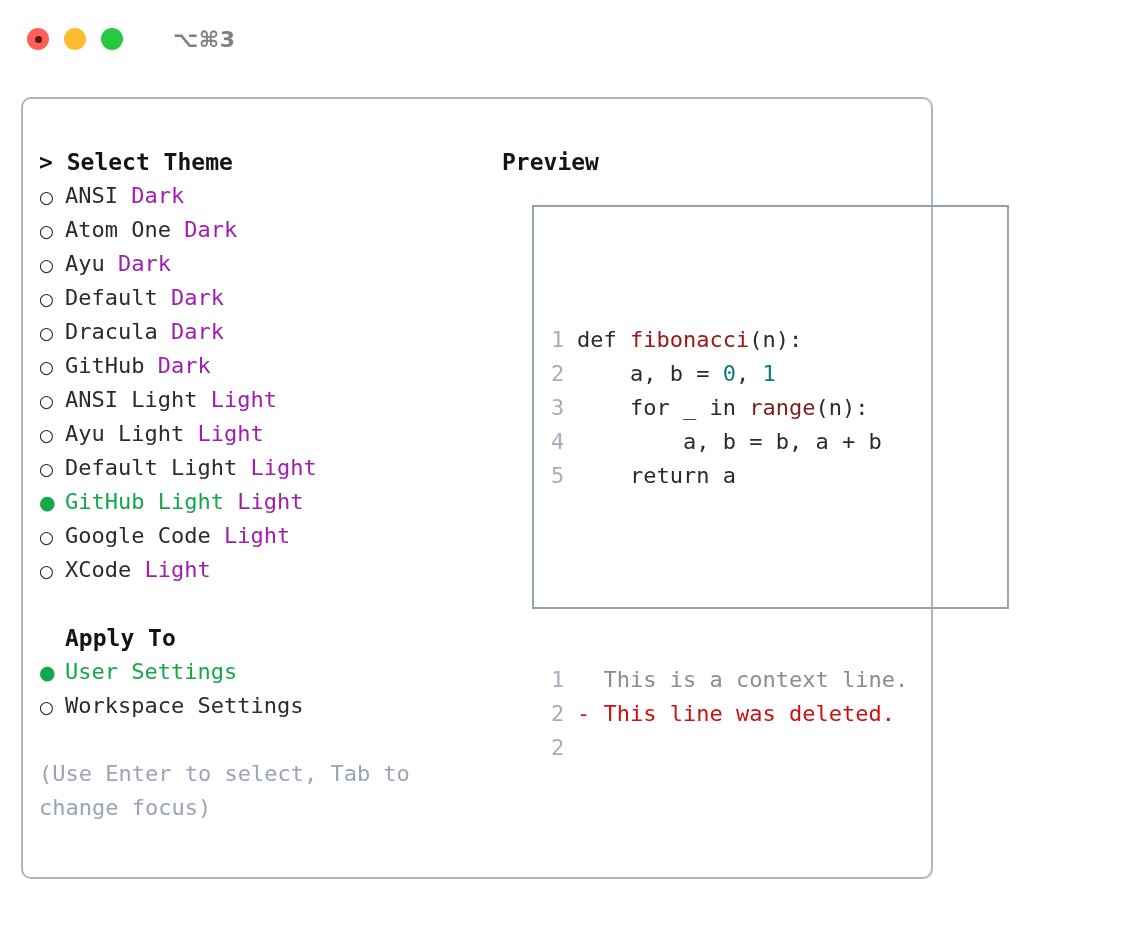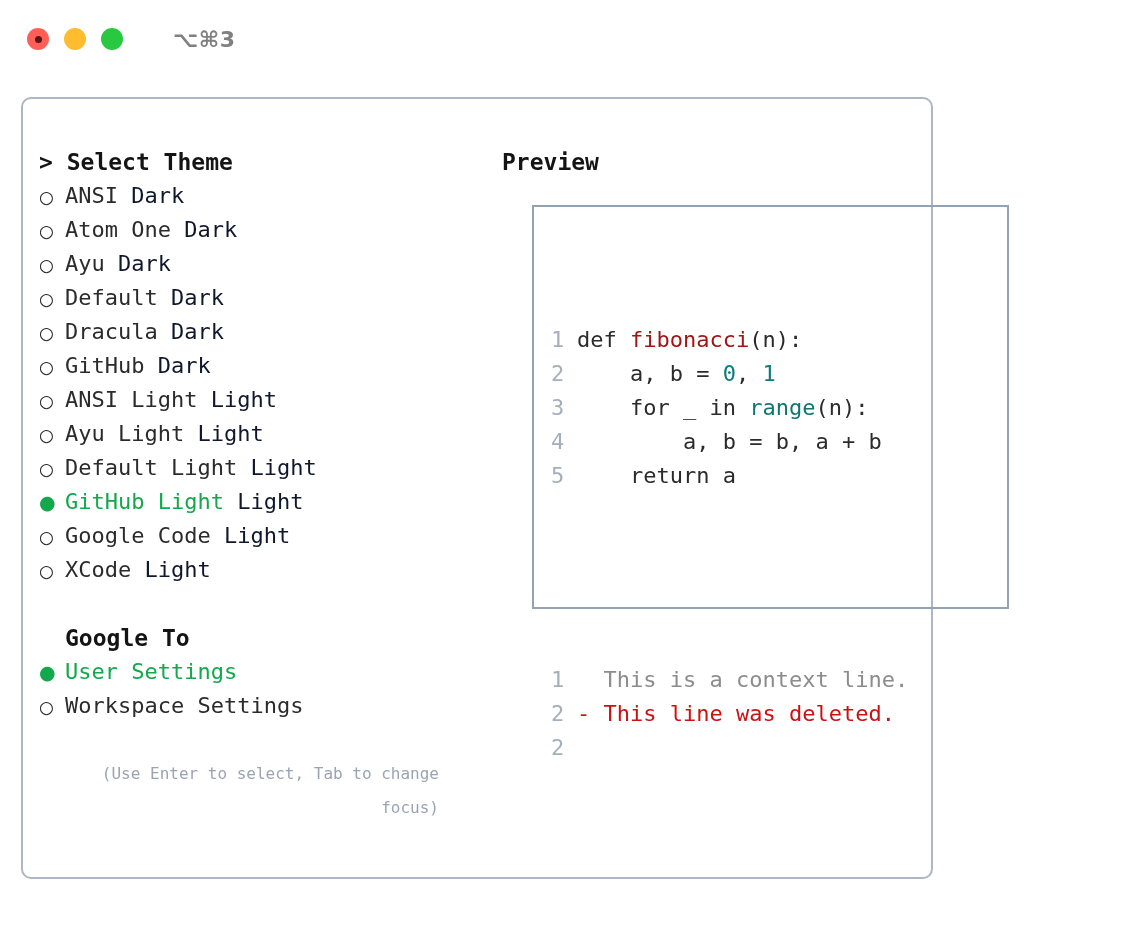--- a/index.html
+++ b/index.html
@@ -111,31 +111,30 @@
   .marker {
     width: 26px;
     flex: 0 0 26px;
     color: #2b2b2b;
     font-family: "DejaVu Sans", "Liberation Sans", sans-serif;
     font-size: 17px;
   }
   .marker.sel { color: #12a84b; font-size: 19px; }
   .opt-name { color: #2b2b2b; }
   .opt.selected .opt-name { color: #12a84b; }
-  .opt-variant { color: #0f172a; }
+  .opt-variant { color: #a21caf; }
 
   .spacer-row { height: 34px; }
 
   .hint {
     margin-top: 34px;
-    font-size: 16px;
+    font-size: 22px;
     line-height: 34px;
     color: #9aa4b5;
     width: 400px;
-    text-align: right;
   }
 
   
   .preview-box {
     position: absolute;
     left: 30px;
     top: 60px;
     width: 477px;
     height: 404px;
     border: 2px solid #94a3b3;
@@ -153,21 +152,21 @@
   .ln {
     width: 26px;
     flex: 0 0 26px;
     color: #a5aebb;
     text-align: left;
   }
   .blank-line { height: 34px; }
   .c-plain { color: #2b2b2b; }
   .c-func  { color: #a31515; }
   .c-num   { color: #0d7b7b; }
-  .c-builtin { color: #0f766e; }
+  .c-builtin { color: #7f1d1d; }
   .c-ctx   { color: #8c8c8c; }
   .c-del   { color: #cc1111; }
   .c-add   { color: #00c000; }
 </style>
 </head>
 <body>
 
 <div class="window">
 
   <div class="titlebar">
@@ -195,21 +194,21 @@
           <div class="opt"><span class="marker">○</span><span class="opt-name">ANSI Light</span><span class="opt-variant"> Light</span></div>
           <div class="opt"><span class="marker">○</span><span class="opt-name">Ayu Light</span><span class="opt-variant"> Light</span></div>
           <div class="opt"><span class="marker">○</span><span class="opt-name">Default Light</span><span class="opt-variant"> Light</span></div>
           <div class="opt selected"><span class="marker sel">●</span><span class="opt-name">GitHub Light</span><span class="opt-variant"> Light</span></div>
           <div class="opt"><span class="marker">○</span><span class="opt-name">Google Code</span><span class="opt-variant"> Light</span></div>
           <div class="opt"><span class="marker">○</span><span class="opt-name">XCode</span><span class="opt-variant"> Light</span></div>
         </div>
 
       <div class="spacer-row"></div>
 
-      <div class="section-title indent">Google To</div>
+      <div class="section-title indent">Apply To</div>
       <div id="apply-list">
           <div class="opt selected"><span class="marker sel">●</span><span class="opt-name">User Settings</span></div>
           <div class="opt"><span class="marker">○</span><span class="opt-name">Workspace Settings</span></div>
         </div>
 
       <div class="hint">(Use Enter to select, Tab to change focus)</div>
     </div>
 
     <div class="right-col">
       <div class="section-title">Preview</div>

